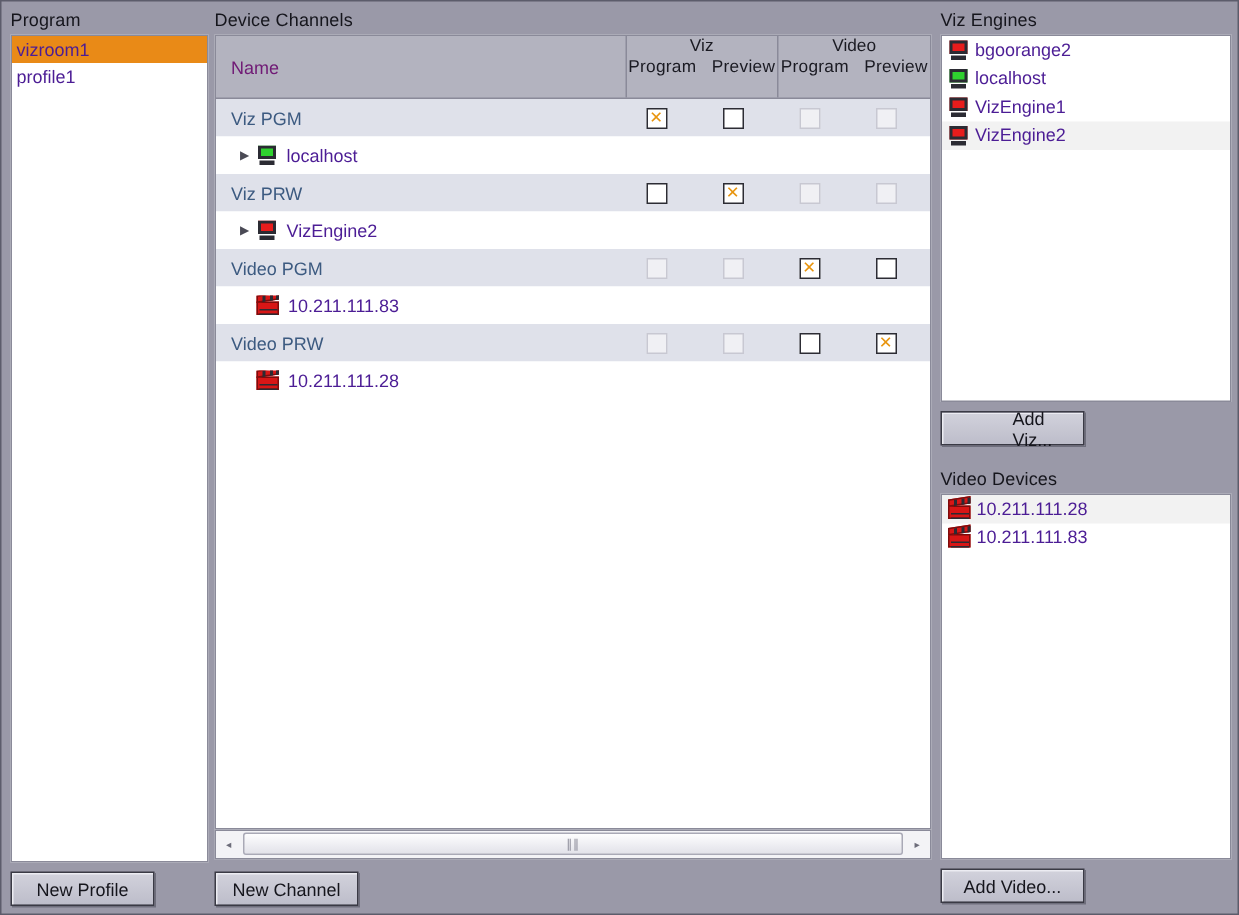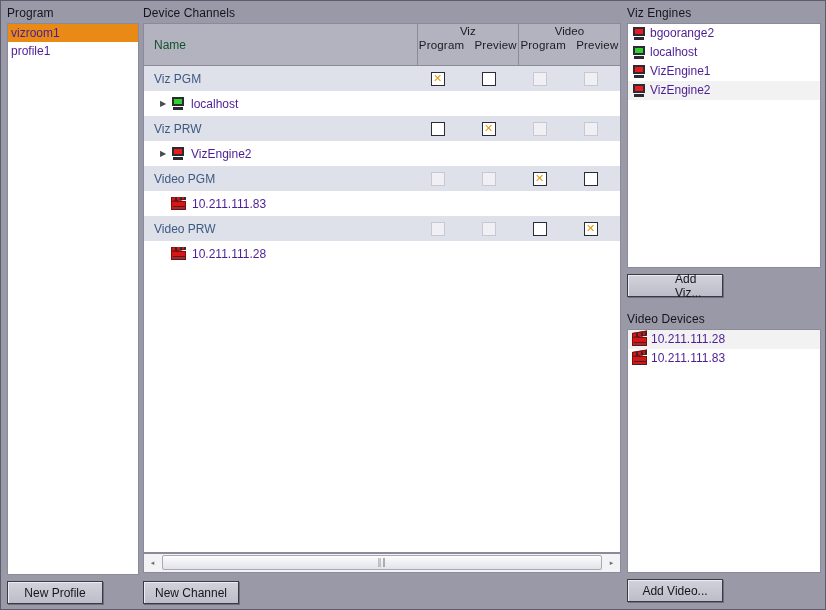--- a/index.html
+++ b/index.html
@@ -32,21 +32,21 @@
   
   #dc-label{left:142px;top:5px;}
   #dc-panel{position:absolute;left:142px;top:22px;width:478px;height:530px;
             border:1px solid #8a8a99;box-sizing:border-box;background:#ffffff;overflow:hidden;}
 
   .dc-head{display:flex;height:42px;background:#b3b3bf;box-sizing:border-box;
            border-bottom:1px solid #8a8a99;}
   .hc{box-sizing:border-box;border-right:1px solid #8a8a99;
       display:flex;align-items:center;position:relative;}
   .hc:last-child{border-right:none;}
-  .hc-name{width:276px;padding-left:10px;font-size:12px;color:#14532d;}
+  .hc-name{width:276px;padding-left:10px;font-size:12px;color:#701a75;}
   .hc-grp{width:102px;flex-direction:column;justify-content:flex-start;align-items:center;}
   .hc-grp .t1{font-size:11.5px;line-height:14px;}
   .hc-grp .t2{font-size:11.5px;line-height:14px;letter-spacing:0.2px;}
 
   .dc-body{position:relative;}
   .row{display:flex;height:25px;align-items:center;box-sizing:border-box;}
   .row.group{background:#dfe1ea;}
   .row.leaf{background:#ffffff;}
   .cell-name{width:268px;box-sizing:border-box;display:flex;align-items:center;
              padding-left:10px;white-space:nowrap;overflow:hidden;}

